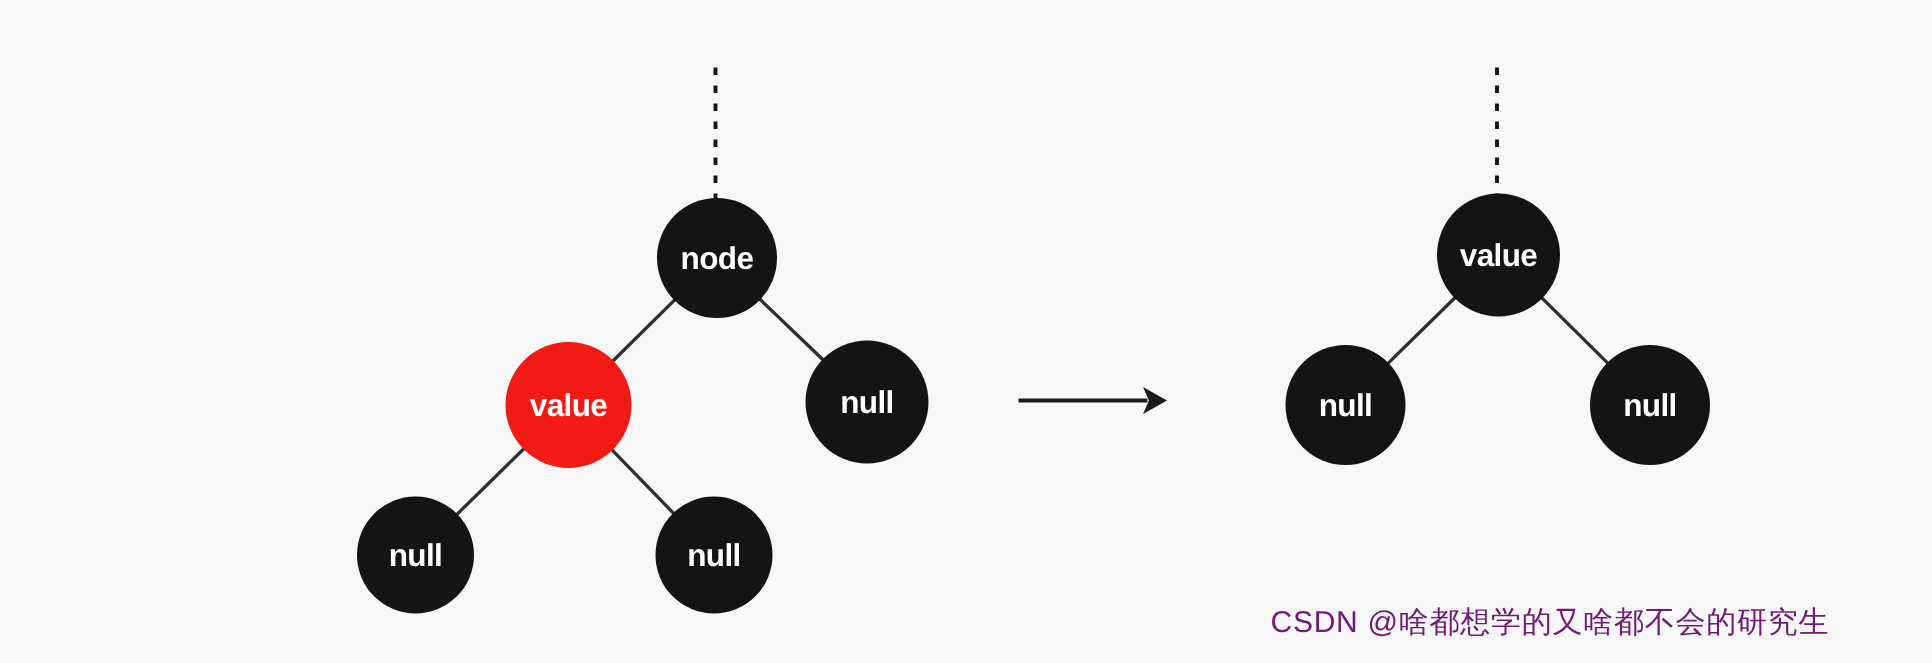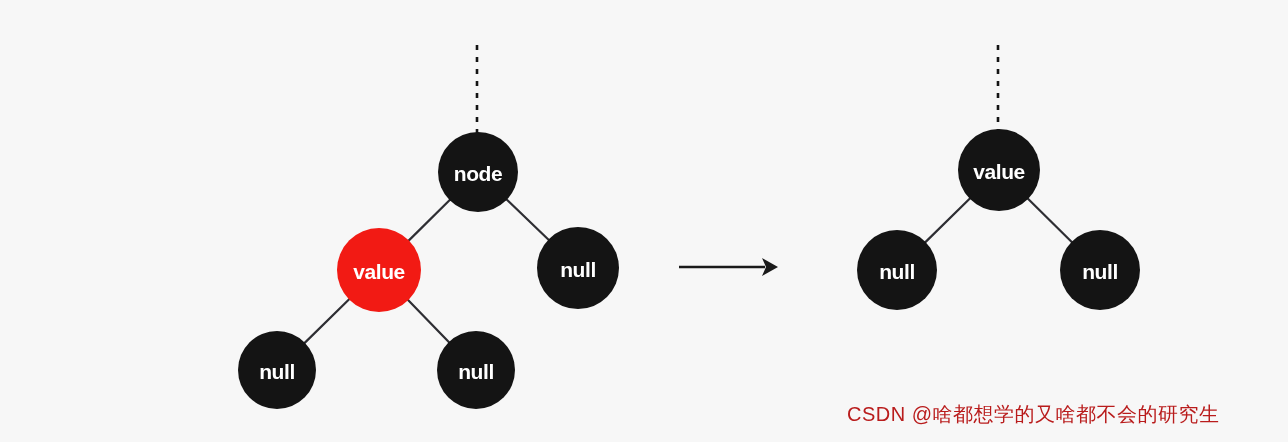--- a/index.html
+++ b/index.html
@@ -126,13 +126,13 @@
     </g>
 
     <g>
       <circle cx="1100" cy="270" r="40" fill="#141414"></circle>
       <text class="node-label" x="1100" y="271" fill="#ffffff">null</text>
     </g>
   </g>
 
 </svg>
 
-<div id="watermark" style="color: #b91c1c;">CSDN @啥都想学的又啥都不会的研究生</div>
+<div id="watermark" style="color: #701a75;">CSDN @啥都想学的又啥都不会的研究生</div>
 
 </body></html>

